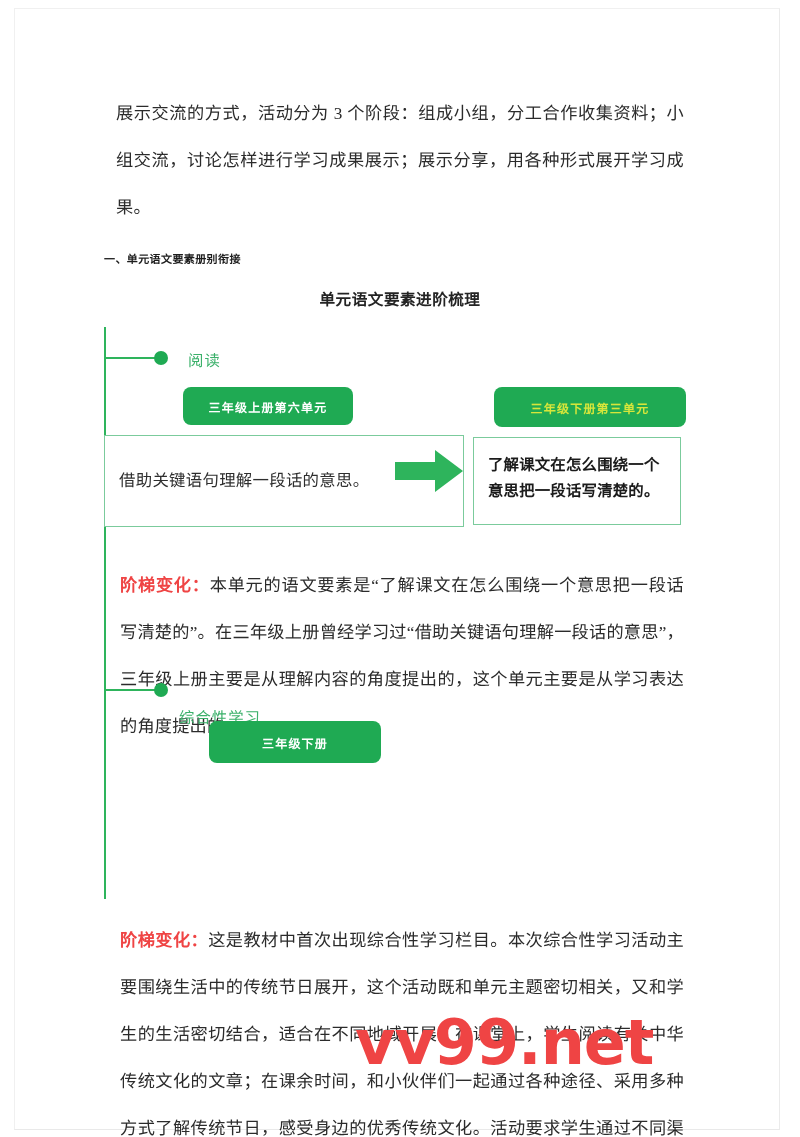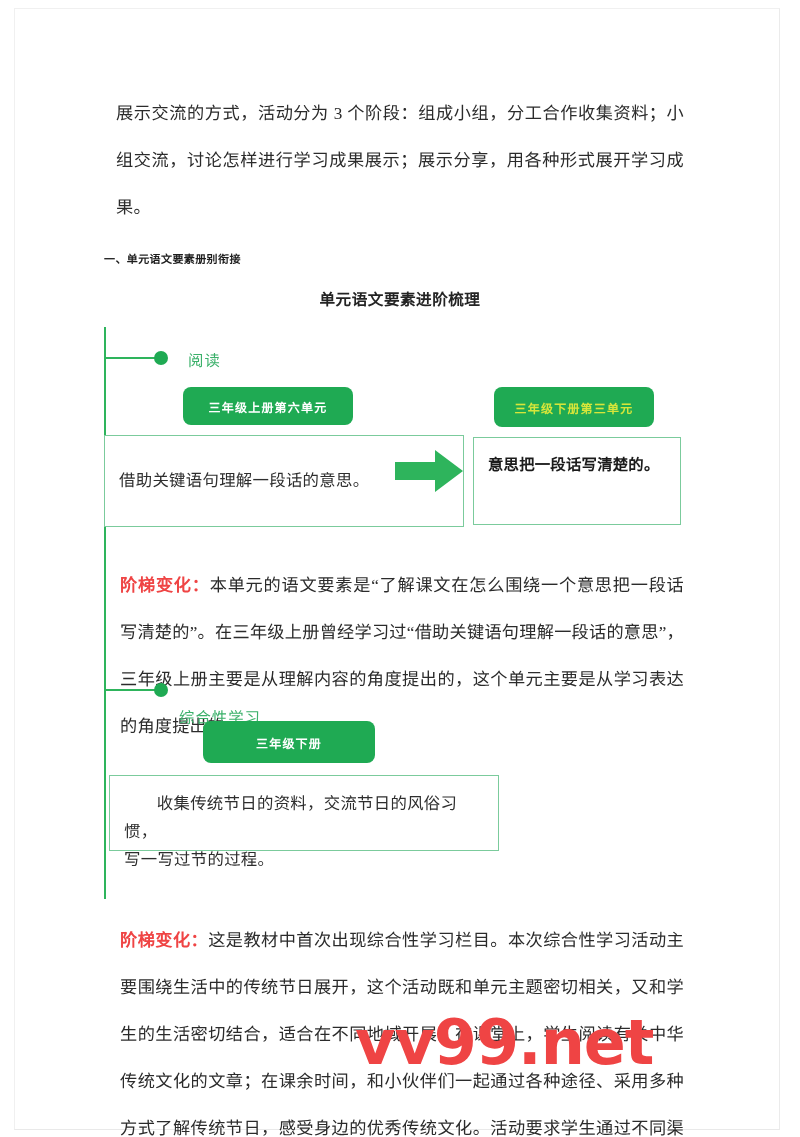--- a/index.html
+++ b/index.html
@@ -215,40 +215,37 @@
       <div class="textbox centered" style="left:0; top:110px; width:360px; height:92px;">
         <div class="tb-line">借助关键语句理解一段话的意思。</div>
       </div>
 
       <div class="arrow" style="left:291px; top:123px;">
         <svg width="70" height="46" viewBox="0 0 70 46" aria-hidden="true">
           <path d="M0 14 L40 14 L40 2 L68 23 L40 44 L40 32 L0 32 Z" fill="#2eb45c"></path>
         </svg>
       </div>
 
-      <div class="pill accent-text" style="left:390px; top:62px; width:160px; height:40px;">三年级下册第三单元</div>
+      <div class="pill accent-text" style="left:390px; top:62px; width:192px; height:40px;">三年级下册第三单元</div>
 
       <div class="textbox bold-body" style="left:369px; top:112px; width:208px; height:88px; padding-top:14px;">
+        <div class="tb-line">了解课文在怎么围绕一个</div>
         <div class="tb-line">意思把一段话写清楚的。</div>
       </div>
 
       <div style="position:absolute; left:4px; top:225px; width:588px;">
         <p class="para"><span class="strong-label">阶梯变化：</span><span>本单元的语文要素是“了解课文在怎么围绕一个意思把一段话写清楚的”。在三年级上册曾经学习过“借助关键语句理解一段话的意思”，三年级上册主要是从理解内容的角度提出的，这个单元主要是从学习表达的角度提出的。</span></p>
       </div>
 
       <div class="branch" style="left:2px; top:364px; width:52px;"></div>
       <div class="node-dot" style="left:50px; top:358px;"></div>
       <div class="node-label" style="left:75px; top:352px;margin-top:28px;">综合性学习</div>
 
-      <div class="pill" style="left:99px; top:396px; width:172px; height:42px;">三年级下册</div>
-
-      <div class="textbox" style="left:5px; top:450px; width:390px; height:76px; padding-top:14px;">
-        <div class="tb-line tb-indent">收集传统节日的资料，交流节日的风俗习惯，</div>
-        <div class="tb-line">写一写过节的过程。</div>
-      </div>
+      <div class="pill" style="left:105px; top:396px; width:172px; height:42px;">三年级下册</div>
+
 
       <div style="position:absolute; left:4px; top:580px; width:588px;">
         <p class="para"><span class="strong-label">阶梯变化：</span><span>这是教材中首次出现综合性学习栏目。本次综合性学习活动主要围绕生活中的传统节日展开，这个活动既和单元主题密切相关，又和学生的生活密切结合，适合在不同地域开展。在课堂上，学生阅读有关中华传统文化的文章；在课余时间，和小伙伴们一起通过各种途径、采用多种方式了解传统节日，感受身边的优秀传统文化。活动要求学生通过不同渠道，收集介绍我国传统节日的资料，并通过写过节的过程和交流节日的风俗习惯等方式，展示学习成果，使学生在活动中进一步了解身边的中华优秀传统文化，感受中国传统文化的魅力。</span></p>
       </div>
 
     </div>
 
   </div>
 
   <div class="watermark">vv99.net</div>

